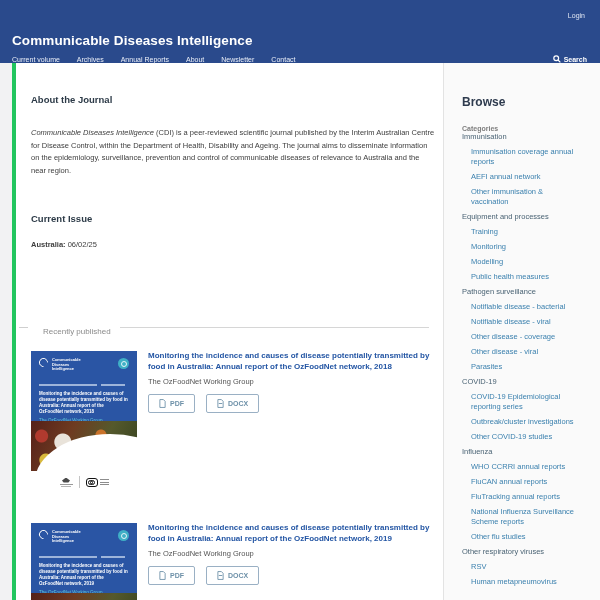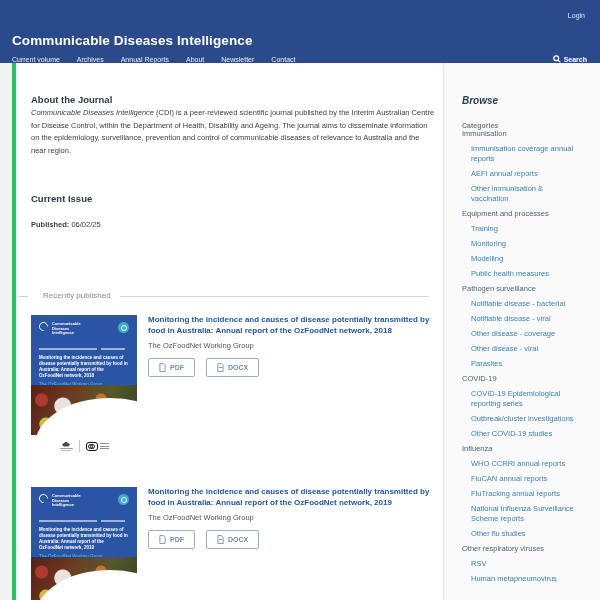--- a/index.html
+++ b/index.html
@@ -24,27 +24,27 @@
     margin-left:12px; width:431px; background:#ffffff;
     border-left:4px solid #22c55e; padding:26px 14px 0 15px;
   }
   .sidebar {
     width:157px; background:#fafafa; border-left:1px solid #e3e3e3;
     padding:32px 8px 0 18px;
   }
   
   h2.sec { font-size:9.5px; color:#2c3a47; font-weight:bold; }
   .about-h { margin-top:5px; }
-  .about-body { margin-top:2px; font-size:7.5px; line-height:12.5px; color:#3d3d3d; width:404px; }
+  .about-body { margin-top:22px; font-size:7.5px; line-height:12.5px; color:#3d3d3d; width:404px; }
   .about-body i { font-style:italic; }
   .current-h { margin-top:36px; }
   .vol { margin-top:13px; font-size:8px; font-weight:bold; color:#3d3d3d; }
   .pub { margin-top:16px; font-size:7.5px; color:#3d3d3d; }
   .pub b { font-weight:bold; }
-  .recent { margin-top:62px; display:flex; align-items:center; color:#8b8b8b; font-size:8px; line-height:10px; }
+  .recent { margin-top:78px; display:flex; color:#8b8b8b; font-size:8px; line-height:10px; }
   .recent::before { content:""; width:9px; height:1px; background:#cfcfcf; margin-right:15px; margin-left:-12px; }
   .recent .line { flex:1; height:1px; background:#d6d6d6; margin-left:9px; }
   .article { display:flex; }
   .article.first { margin-top:14px; }
   .article.second { margin-top:30px; }
   .art-info { margin-left:11px; padding-top:0; }
   .art-title { font-size:8px; font-weight:bold; color:#2456a4; line-height:10.5px; width:292px; cursor:pointer; }
   .art-author { margin-top:5px; font-size:7.5px; color:#555555; }
   .art-buttons { margin-top:8px; display:flex; gap:11px; }
   .galley {
@@ -81,21 +81,21 @@
   .crest .l1 { width:13px; height:1px; background:#9a9a9a; }
   .crest .l2 { width:10px; height:1px; background:#b5b5b5; }
   .band-div { width:1px; height:12px; background:#c4c4c4; }
   .cdc-logo { display:flex; align-items:center; gap:2px; }
   .cdc-mark { width:12px; height:9px; border:1.2px solid #111; border-radius:3px; position:relative; }
   .cdc-mark::before, .cdc-mark::after { content:""; position:absolute; top:1.4px; width:3.4px; height:3.4px; border:1px solid #111; border-radius:50%; }
   .cdc-mark::before { left:1.2px; } .cdc-mark::after { right:1.2px; }
   .cdc-lines { display:flex; flex-direction:column; gap:1.5px; }
   .cdc-lines i { display:block; width:9px; height:1px; background:#8d8d8d; }
   
-  .browse-h { font-size:10px; font-weight:bold; color:#2e3b4e;font-style:italic; }
+  .browse-h { font-size:12px; font-weight:bold; color:#2e3b4e; }
   .cat-label { margin-top:16px; font-size:7px; font-weight:bold; color:#7d7d7d; }
   .side-list { }
   .side-item { margin-bottom:5px; font-size:7.5px; line-height:10px; cursor:pointer; width:118px; }
   .side-item.lv1 { color:#4a6374; }
   .side-item.lv2 { color:#3b80ae; padding-left:9px; }
 </style>
 </head>
 <body>
 
 <div class="header">
@@ -119,21 +119,21 @@
     </span>
   </div>
 </div>
 
 <div class="content">
   <div class="main">
     <h2 class="sec about-h">About the Journal</h2>
     <p class="about-body"><i>Communicable Diseases Intelligence</i><span> (CDI) is a peer-reviewed scientific journal published by the Interim Australian Centre for Disease Control, within the Department of Health, Disability and Ageing. The journal aims to disseminate information on the epidemiology, surveillance, prevention and control of communicable diseases of relevance to Australia and the near region.</span></p>
 
     <h2 class="sec current-h">Current Issue</h2>
-    <div class="pub"><b>Published:</b>&nbsp;<span>06/02/25</span></div>
+    <div class="pub"><b>Australia:</b>&nbsp;<span>06/02/25</span></div>
 
     <div class="recent">
       <span>Recently published</span>
       <span class="line"></span>
     </div>
 
     <div class="article first">
       <div class="cover">
         <span class="c-arc"></span>
         <span class="c-logo-text">Communicable Diseases Intelligence</span>
@@ -216,21 +216,21 @@
       </div>
     </div>
   </div>
 
   <div class="sidebar">
     <div class="browse-h">Browse</div>
     <div class="cat-label">Categories</div>
     <div class="side-list">
       <div class="side-item lv1">Immunisation</div>
       <div class="side-item lv2">Immunisation coverage annual reports</div>
-      <div class="side-item lv2">AEFI annual reports</div>
+      <div class="side-item lv2">AEFI annual network</div>
       <div class="side-item lv2">Other immunisation &amp; vaccination</div>
       <div class="side-item lv1">Equipment and processes</div>
       <div class="side-item lv2">Training</div>
       <div class="side-item lv2">Monitoring</div>
       <div class="side-item lv2">Modelling</div>
       <div class="side-item lv2">Public health measures</div>
       <div class="side-item lv1">Pathogen surveillance</div>
       <div class="side-item lv2">Notifiable disease - bacterial</div>
       <div class="side-item lv2">Notifiable disease - viral</div>
       <div class="side-item lv2">Other disease - coverage</div>

